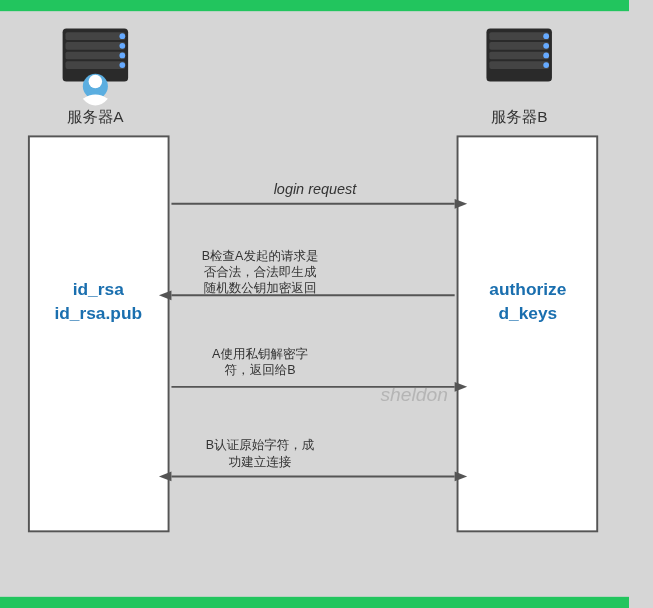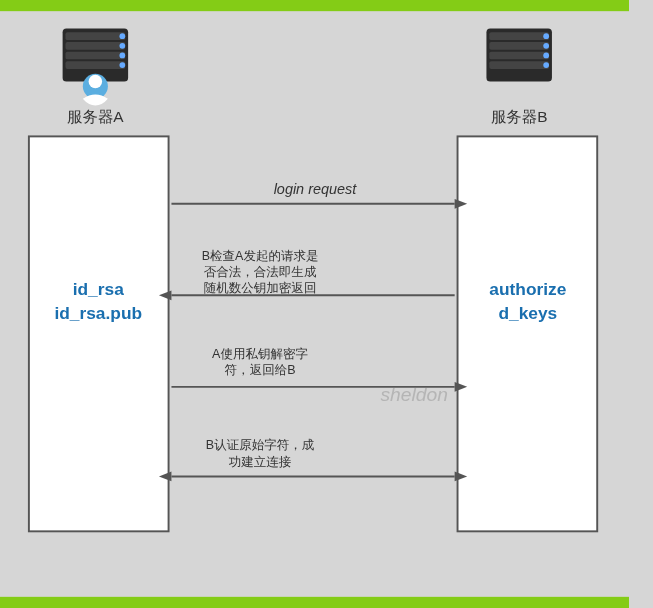--- a/index.html
+++ b/index.html
@@ -8,21 +8,21 @@
       height: 608px;
       background: #d6d6d6;
       font-family: Arial, sans-serif;
       position: relative;
       overflow: hidden;
     }
     .diagram-container {
       width: 629px;
       height: 608px;
       position: relative;
-      background: #84cc16;
+      background: #22c55e;
     }
 
     
     .arrows-svg {
       position: absolute;
       top: 0;
       left: 0;
       width: 100%;
       height: 100%;
       pointer-events: none;

